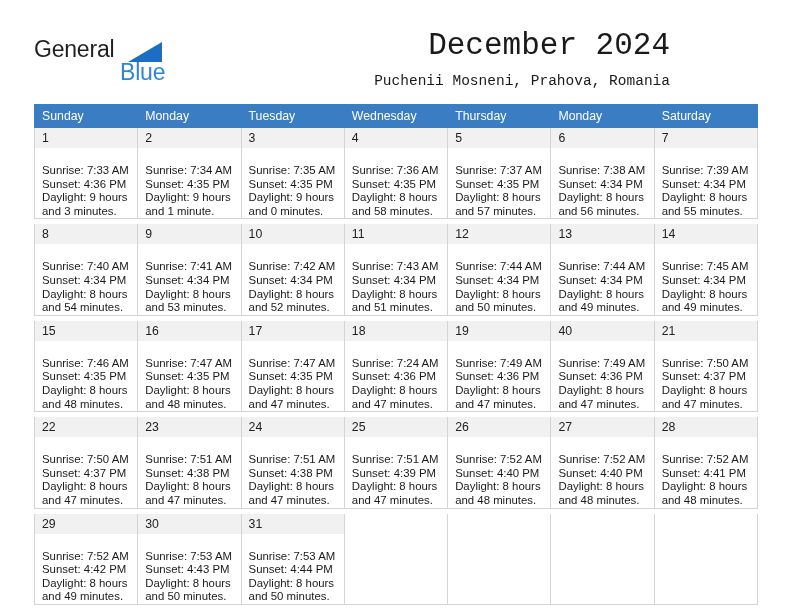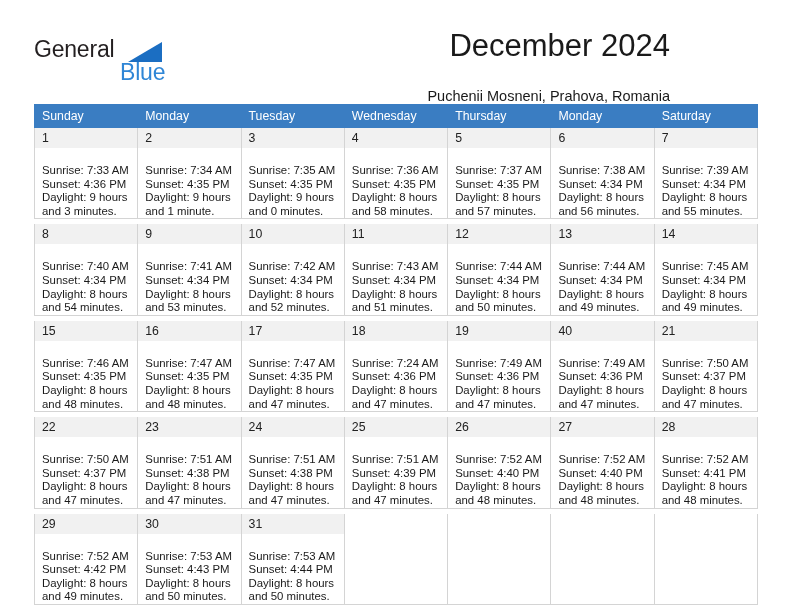--- a/index.html
+++ b/index.html
@@ -62,32 +62,33 @@
     letter-spacing: -0.2px;
     color: #2f86d6;
     font-family: "Liberation Sans", sans-serif;
     margin-left: 28px;
   }
   .titles {
     position: absolute;
     right: 0;
     top: 0;
     text-align: right;
+    font-family: Liberation Mono, monospace;
   }
   .cal-title {
     font-size: 31px;
     color: #1a1a1a;
     line-height: 36px;
     white-space: nowrap;
   }
   .cal-subtitle {
     font-size: 14.5px;
     color: #1a1a1a;
     line-height: 22px;
-    margin-top: 21px;
+    margin-top: 6px;
     white-space: nowrap;
   }
 
   
   .calendar {
     position: absolute;
     left: 34px;
     top: 104px;
     width: 724px;
   }

